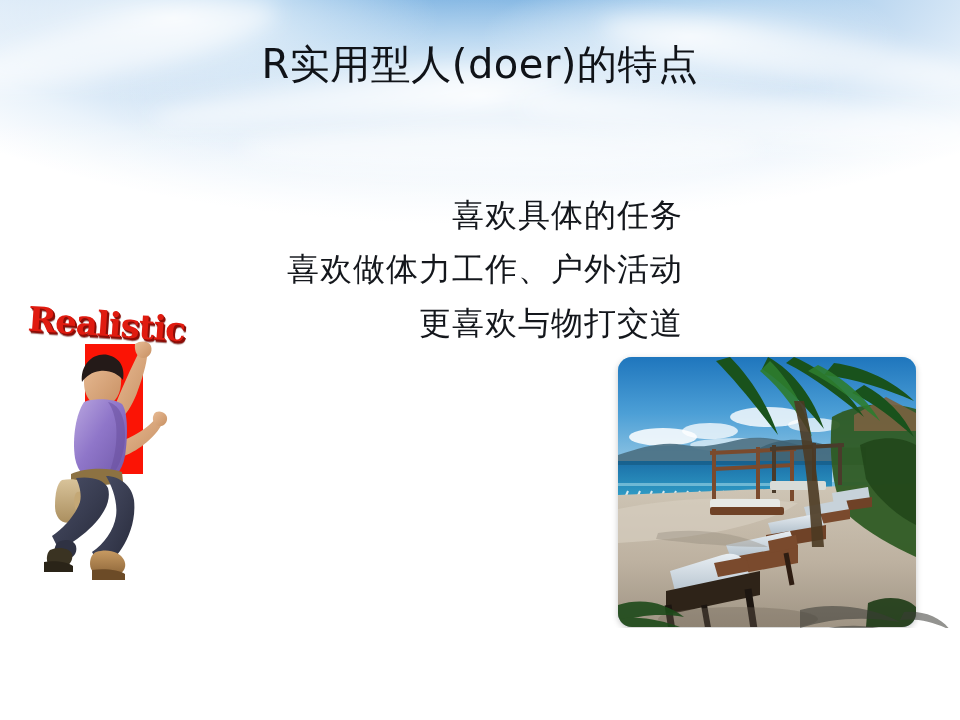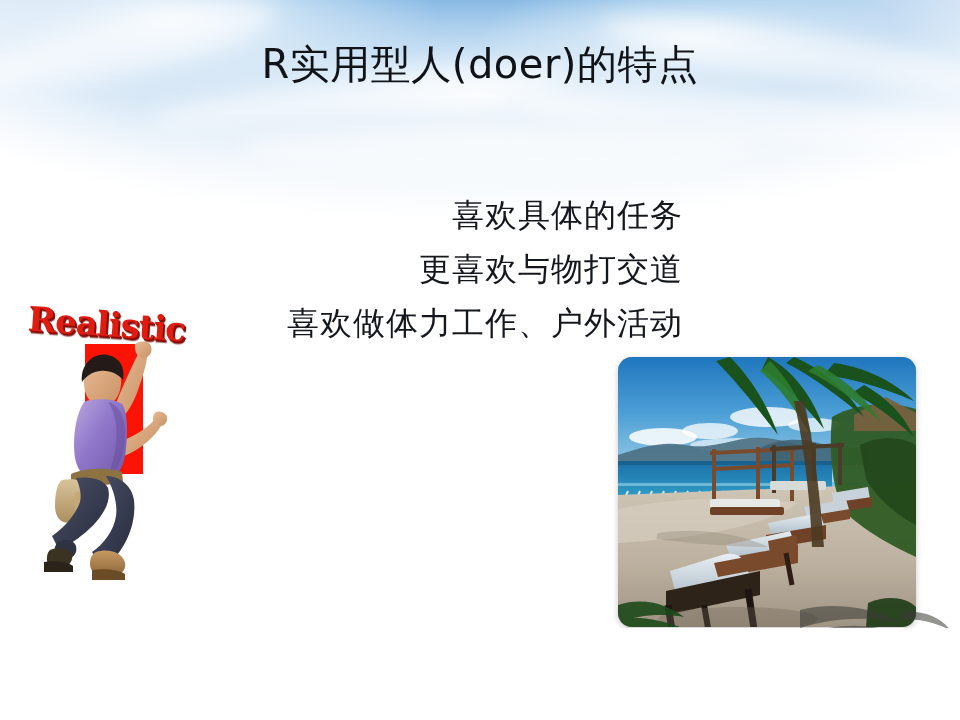--- a/index.html
+++ b/index.html
@@ -142,22 +142,22 @@
   <div class="cloud-wisp w2"></div>
   <div class="cloud-wisp w3"></div>
   <div class="cloud-wisp w4"></div>
   <div class="cloud-wisp w5"></div>
   <div class="sky-fade"></div>
 
   <div class="title">R实用型人(doer)的特点</div>
 
   <div class="body-block">
     <div class="body-line">喜欢具体的任务</div>
+    <div class="body-line">喜欢做体力工作、户外活动</div>
     <div class="body-line">更喜欢与物打交道</div>
-    <div class="body-line">喜欢做体力工作、户外活动</div>
   </div>
 
   <div class="realistic-group">
 
     <div class="red-panel"></div>
 
     <div class="realistic-word">Realistic</div>
 
     <svg class="person" viewBox="0 0 160 300">
       <defs>

